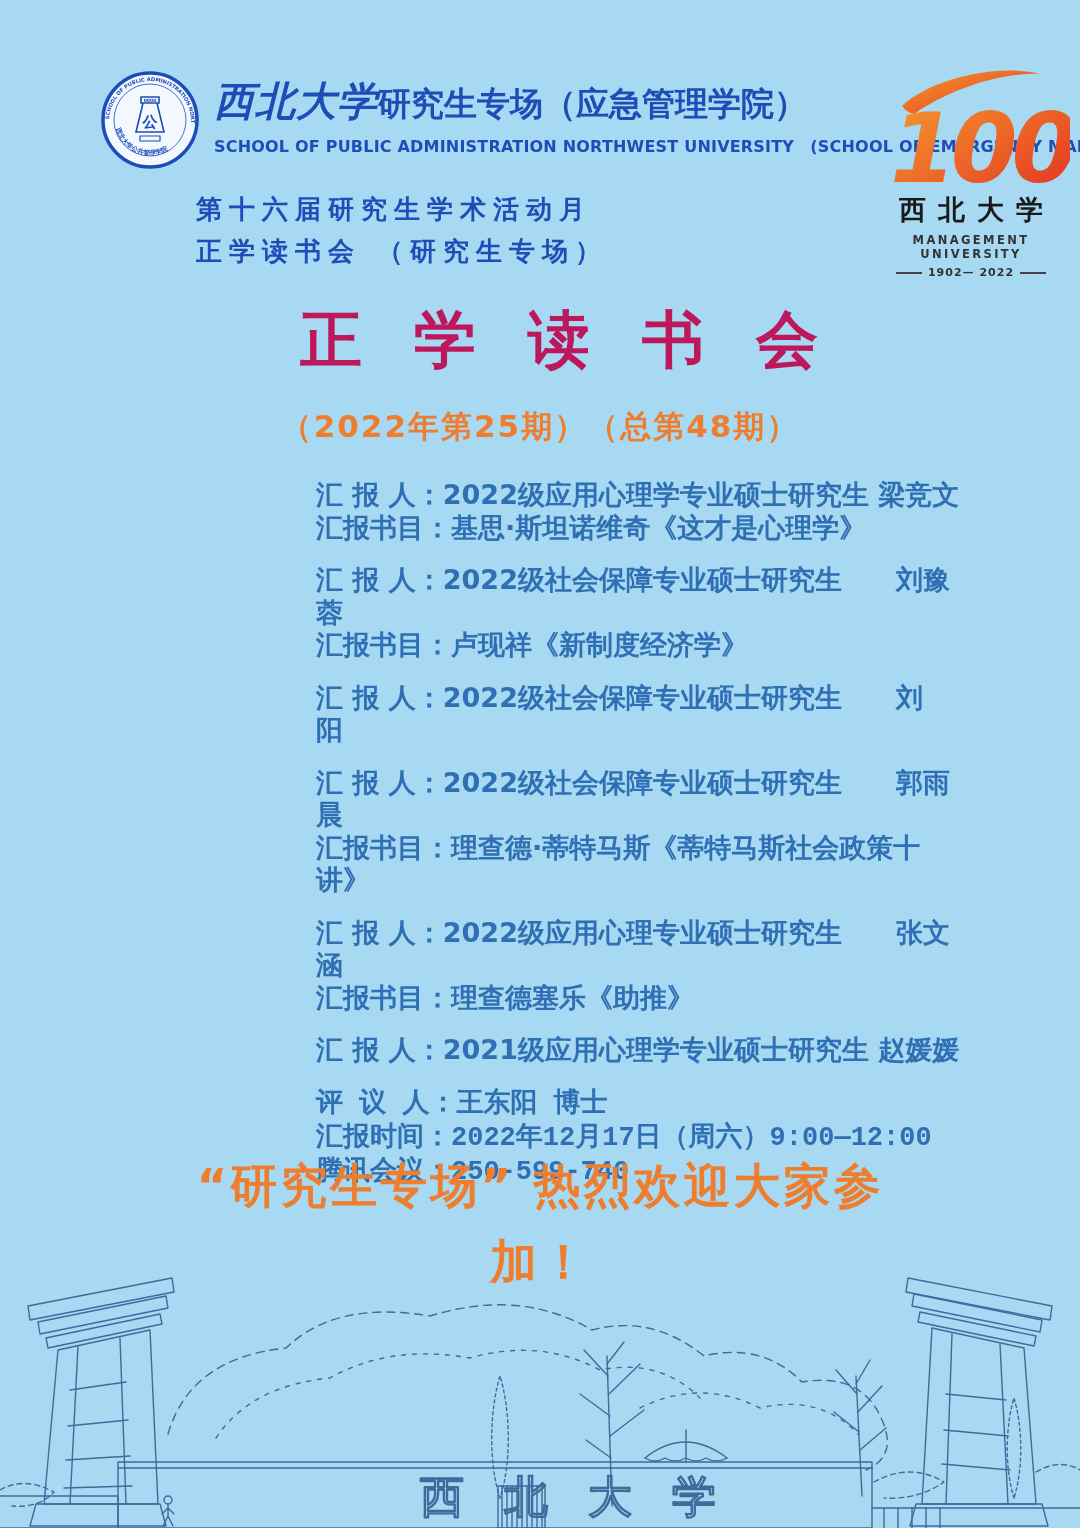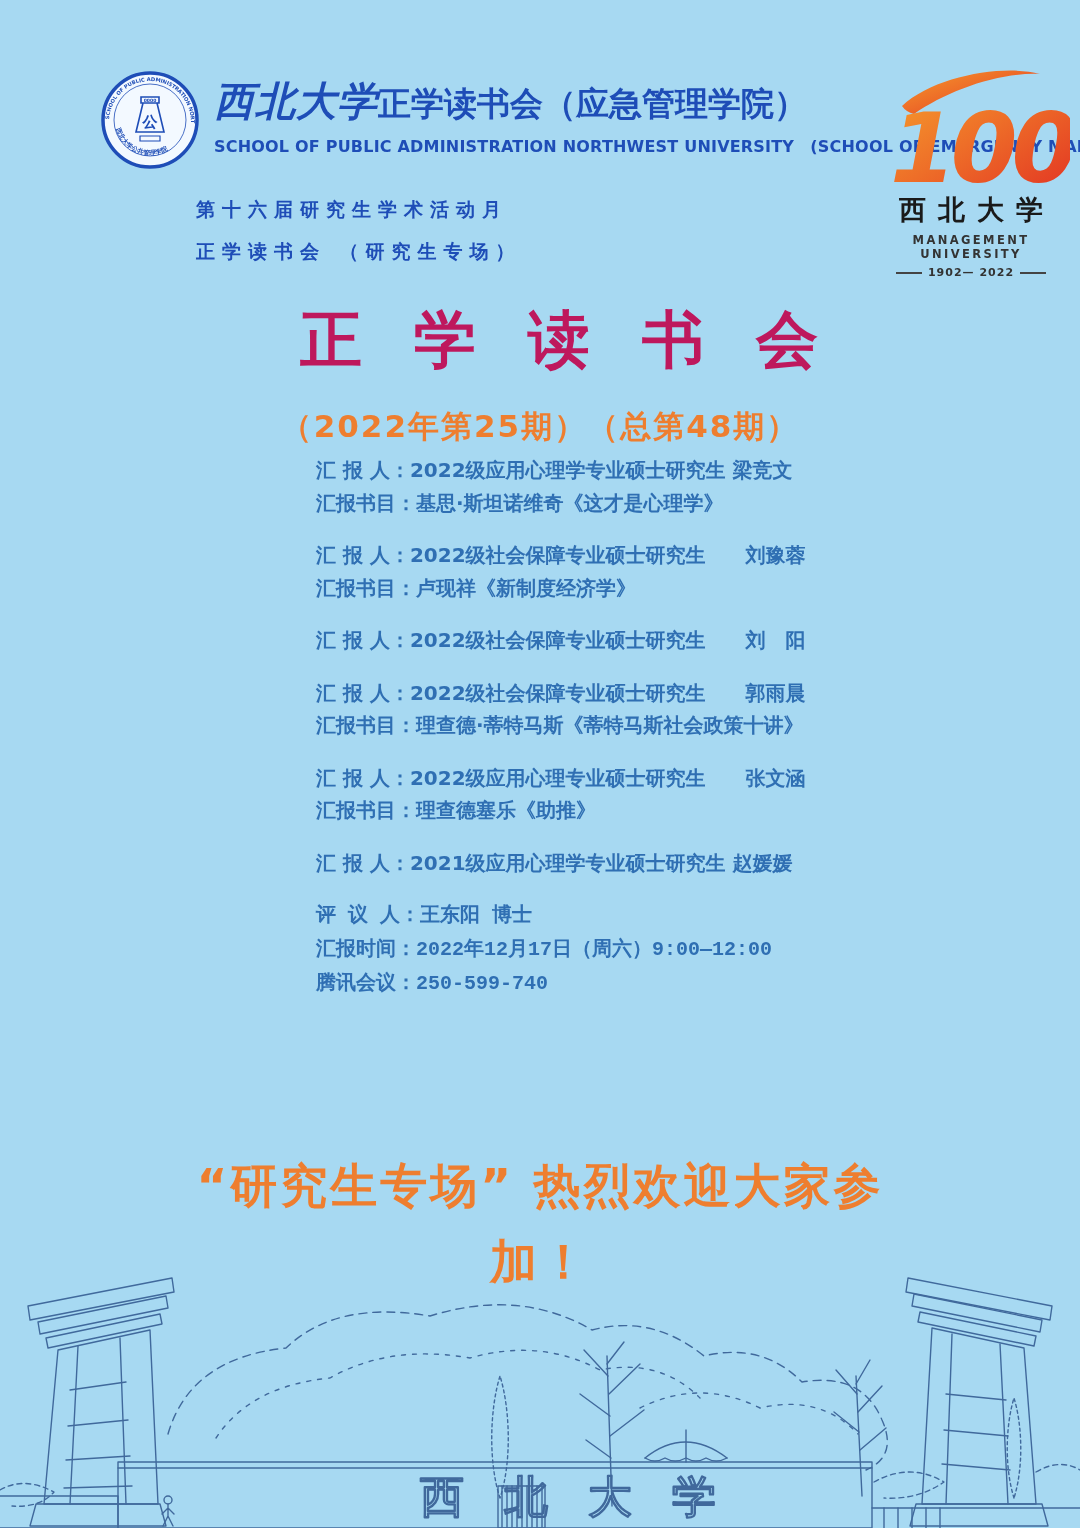--- a/index.html
+++ b/index.html
@@ -15,30 +15,30 @@
   .header-en{margin-top:8px;font-size:16px;font-weight:700;letter-spacing:0.2px;white-space:nowrap;color:#1E4DB7;}
 
   .anniv{position:absolute;left:872px;top:64px;width:198px;text-align:center;}
   .anniv-cn{font-size:27px;font-weight:800;color:#1a1a1a;letter-spacing:12px;margin-right:-12px;margin-top:-6px;}
   .anniv-en{font-size:11.5px;font-weight:700;color:#333;letter-spacing:2.4px;margin-top:5px;}
   .anniv-years{display:flex;align-items:center;justify-content:center;gap:6px;margin-top:5px;color:#333;
     font-size:11px;font-weight:700;letter-spacing:1px;}
   .anniv-years::before,.anniv-years::after{content:"";width:26px;height:2px;background:#444;}
 
   .event-lines{position:absolute;left:196px;top:188px;color:#1E4DB7;font-weight:800;
-    font-size:19px;letter-spacing:7px;line-height:42px;white-space:nowrap;}
+    font-size:26px;letter-spacing:7px;line-height:42px;white-space:nowrap;}
 
   
   .main-title{position:absolute;top:298px;left:0;width:100%;text-align:center;color:#be185d;
     font-size:62px;font-weight:800;letter-spacing:52px;margin-right:-52px;text-indent:26px;padding-left:32px;}
   .issue{position:absolute;top:406px;left:0;width:100%;text-align:center;color:#EE7E2F;
     font-size:31px;font-weight:800;letter-spacing:2px;}
 
-  .entries{position:absolute;left:316px;top:454px;width:650px;color:#2F6FB3;
-    font-size:20px;font-weight:700;line-height:32.5px;}
+  .entries{position:absolute;left:316px;top:479px;width:650px;color:#2F6FB3;
+    font-size:27px;font-weight:700;line-height:32.5px;}
   .entry{margin-bottom:20px;}
   .info-block{line-height:34px;font-family:Liberation Mono, monospace;}
 
   .closing{position:absolute;top:1148px;left:160px;width:760px;text-align:center;color:#EE7E2F;
     font-size:47px;font-weight:800;letter-spacing:3px;line-height:76px;}
 
   
   .sketch{position:absolute;left:0;bottom:0;width:1080px;height:270px;}
   .sketch path,.sketch line,.sketch circle,.sketch rect{vector-effect:non-scaling-stroke;}
 </style>
@@ -149,21 +149,21 @@
       <path d="M41,27 H59 V33 H41 Z"></path>
       <path d="M43,33 L36,62 H64 L57,33"></path>
       <path d="M40,66 H60 V71 H40 Z" stroke-width="1.2"></path>
     </g>
     <text x="50" y="31.6" font-size="4.5" text-anchor="middle" fill="#1E4DB7" font-weight="bold">0000</text>
     <text x="50" y="57" font-size="15" text-anchor="middle" fill="#1E4DB7" font-weight="bold">公</text>
   </svg>
 
   <div class="header-text">
     <div class="header-cn">
-      <span class="univ">西北大学</span><span class="college">正学读书会（应急管理学院）</span>
+      <span class="univ">西北大学</span><span class="college">研究生专场（应急管理学院）</span>
     </div>
     <div class="header-en">SCHOOL OF PUBLIC ADMINISTRATION NORTHWEST UNIVERSITY　(SCHOOL OF EMERGENCY MANAGEMENT)</div>
   </div>
 
   <div class="anniv">
     <svg width="198" height="130" viewBox="0 0 198 130">
       <defs>
         <linearGradient id="grad100" x1="0" y1="0" x2="1" y2="0.9">
           <stop offset="0" stop-color="#F59B2D"></stop>
           <stop offset="0.45" stop-color="#EE6E28"></stop>

